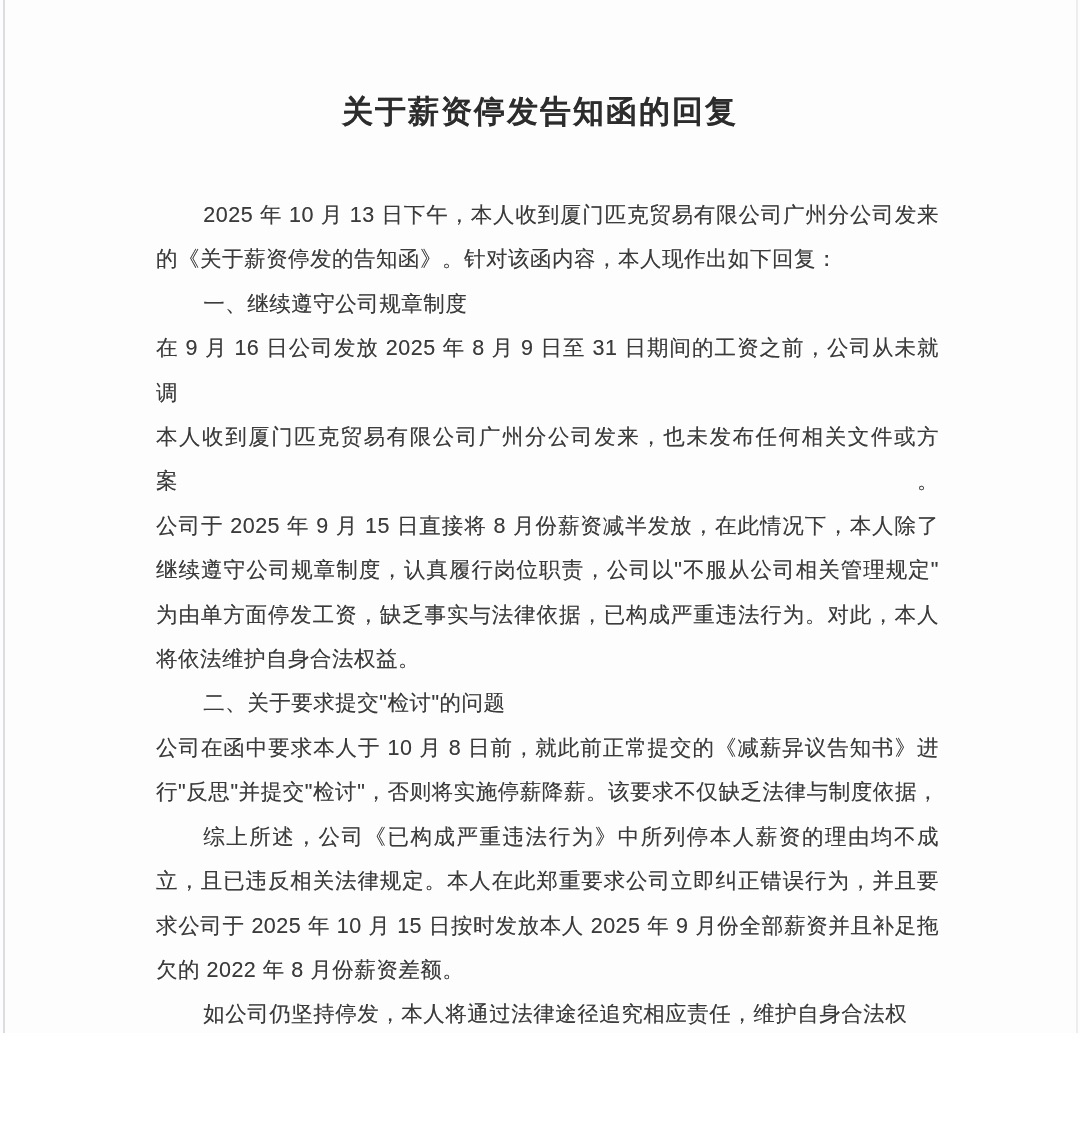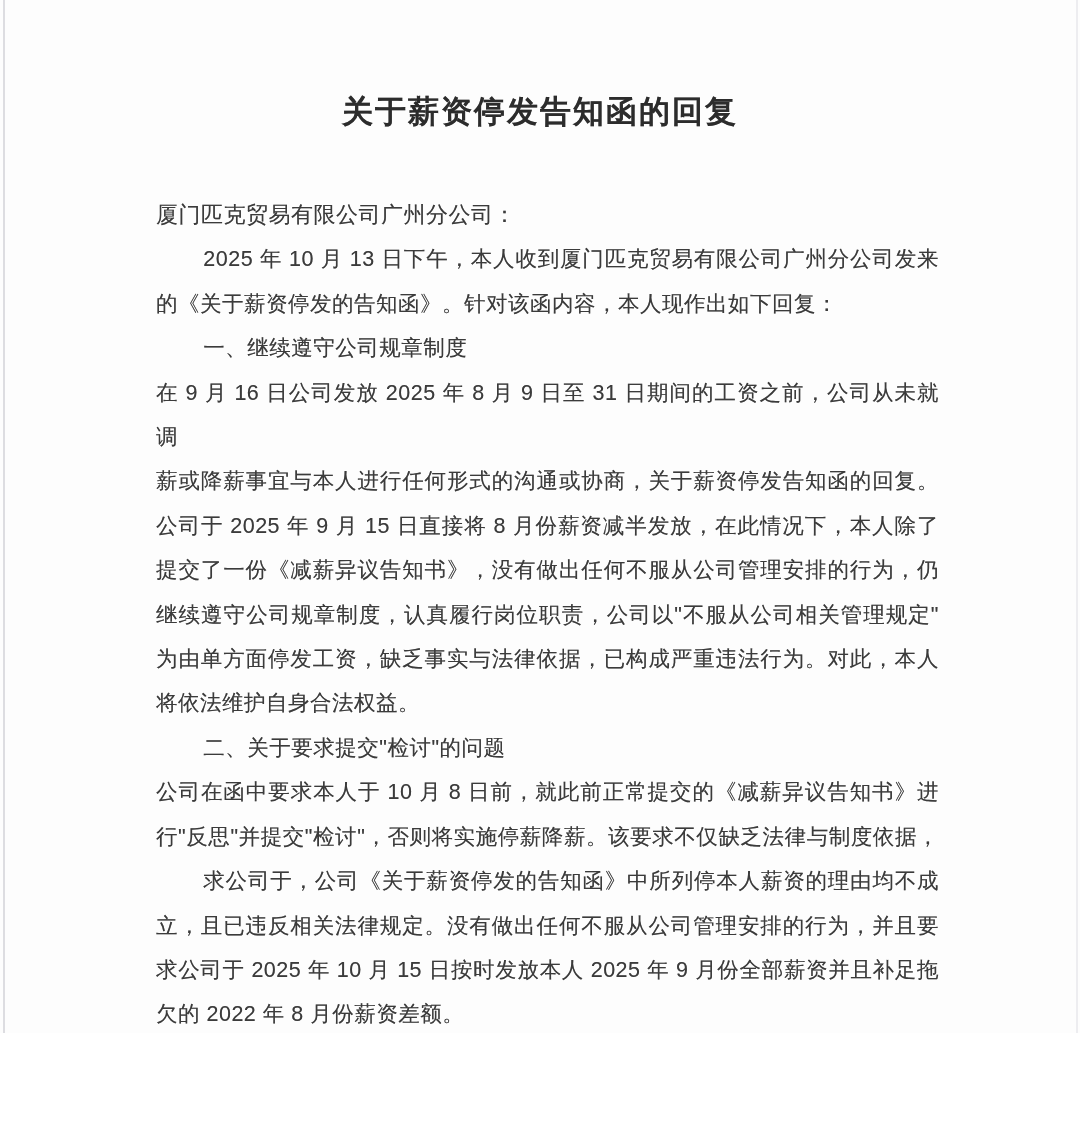--- a/index.html
+++ b/index.html
@@ -70,35 +70,33 @@
 </head>
 <body>
 
 <div class="page">
   <div class="edge-left"></div>
   <div class="edge-right"></div>
 
   <div class="doc-title">关于薪资停发告知函的回复</div>
 
   <div class="body-wrap">
-    <div class="salutation">厦门匹克贸易有限公司广州分公司：</div>
     <div id="lines-host">
         <div class="line indent fill">2025 年 10 月 13 日下午，本人收到厦门匹克贸易有限公司广州分公司发来</div>
         <div class="line">的《关于薪资停发的告知函》。针对该函内容，本人现作出如下回复：</div>
         <div class="line indent">一、继续遵守公司规章制度</div>
         <div class="line fill">在 9 月 16 日公司发放 2025 年 8 月 9 日至 31 日期间的工资之前，公司从未就调</div>
-        <div class="line fill">薪或降薪事宜与本人进行任何形式的沟通或协商，关于薪资停发告知函的回复。</div>
+        <div class="line fill">本人收到厦门匹克贸易有限公司广州分公司发来，也未发布任何相关文件或方案。</div>
         <div class="line fill">公司于 2025 年 9 月 15 日直接将 8 月份薪资减半发放，在此情况下，本人除了</div>
-        <div class="line fill">提交了一份《减薪异议告知书》，没有做出任何不服从公司管理安排的行为，仍</div>
         <div class="line fill">继续遵守公司规章制度，认真履行岗位职责，公司以"不服从公司相关管理规定"</div>
         <div class="line fill">为由单方面停发工资，缺乏事实与法律依据，已构成严重违法行为。对此，本人</div>
         <div class="line">将依法维护自身合法权益。</div>
         <div class="line indent">二、关于要求提交"检讨"的问题</div>
         <div class="line fill">公司在函中要求本人于 10 月 8 日前，就此前正常提交的《减薪异议告知书》进</div>
         <div class="line fill">行"反思"并提交"检讨"，否则将实施停薪降薪。该要求不仅缺乏法律与制度依据，</div>
-        <div class="line indent fill">求公司于，公司《关于薪资停发的告知函》中所列停本人薪资的理由均不成</div>
-        <div class="line fill">立，且已违反相关法律规定。没有做出任何不服从公司管理安排的行为，并且要</div>
+        <div class="line indent fill">综上所述，公司《已构成严重违法行为》中所列停本人薪资的理由均不成</div>
+        <div class="line fill">立，且已违反相关法律规定。本人在此郑重要求公司立即纠正错误行为，并且要</div>
         <div class="line fill">求公司于 2025 年 10 月 15 日按时发放本人 2025 年 9 月份全部薪资并且补足拖</div>
         <div class="line">欠的 2022 年 8 月份薪资差额。</div>
         <div class="line indent">如公司仍坚持停发，本人将通过法律途径追究相应责任，维护自身合法权益。</div>
       </div>
   </div>
 </div>
 
 </body></html>

